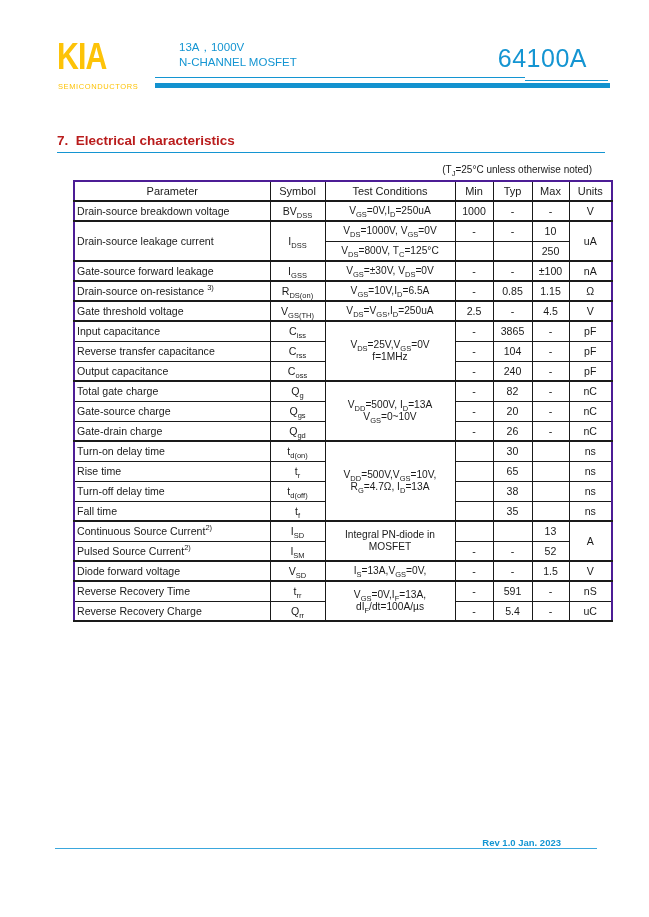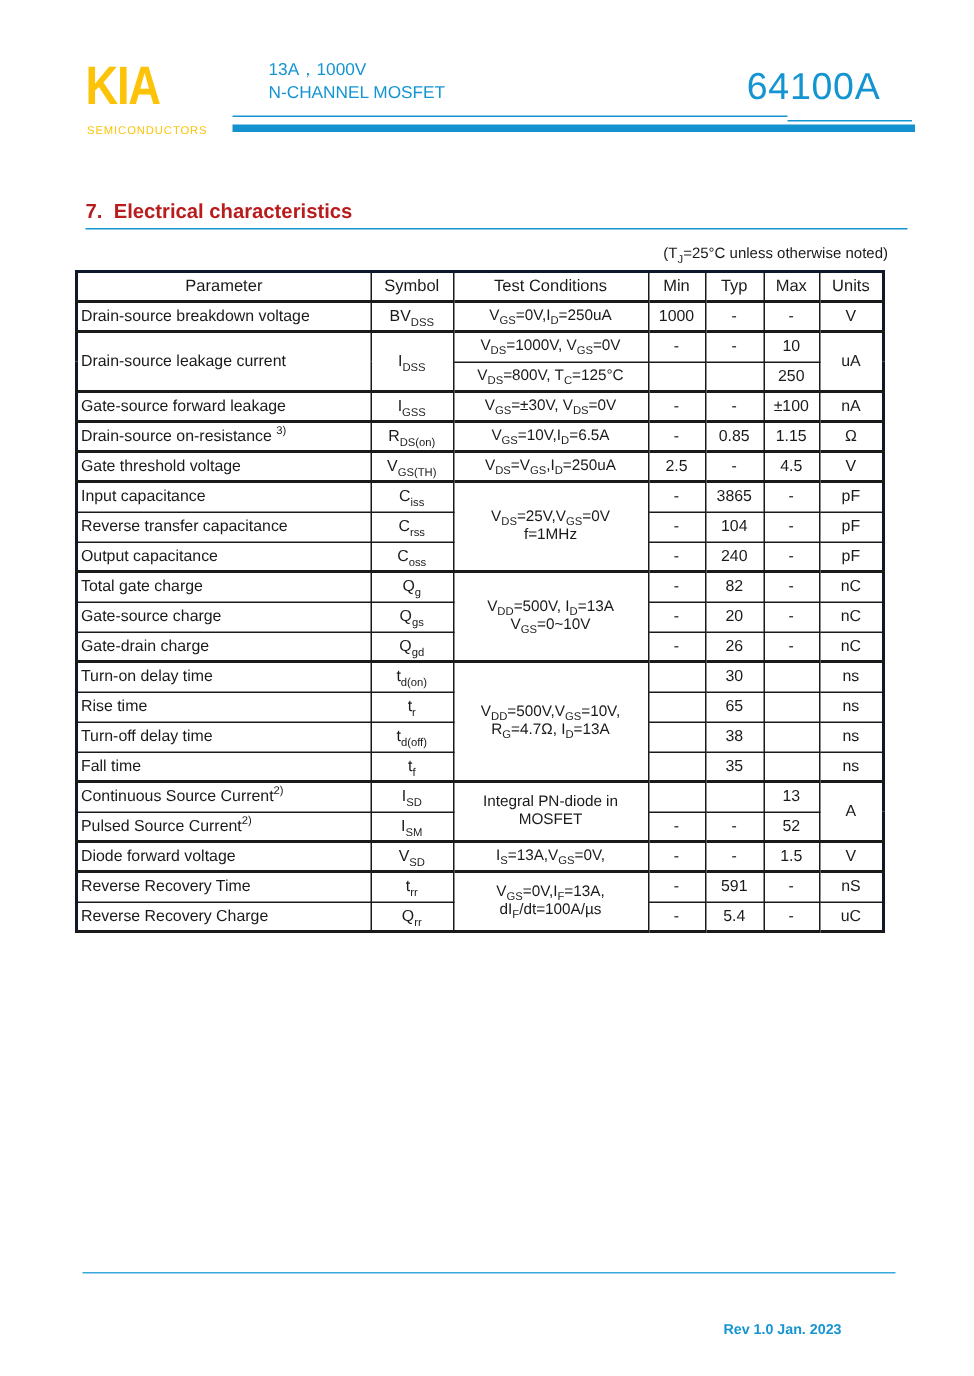--- a/index.html
+++ b/index.html
@@ -18,42 +18,42 @@
   .hline-b{position:absolute;left:525px;top:80px;width:83px;height:1px;background:#1495d2;}
   .hbar{position:absolute;left:155px;top:83px;width:455px;height:5px;background:#1392cf;}
 
   
   .sec-title{position:absolute;left:57px;top:133px;font-size:13.5px;font-weight:700;
         color:#b91c1c;white-space:pre;}
   .sec-underline{position:absolute;left:57px;top:152px;width:548px;height:1px;background:#1495d2;}
 
   
   .tbl-note{position:absolute;left:0;top:164px;width:592px;text-align:right;font-size:10px;color:#1a1a1a;}
-  table.spec{position:absolute;left:50px;top:180px;width:538px;border-collapse:collapse;
-        table-layout:fixed;border:2px solid #0f172a;}
+  table.spec{position:absolute;left:73px;top:180px;width:538px;border-collapse:collapse;
+        table-layout:fixed;border:2px solid #4c1d95;}
   table.spec th, table.spec td{border:1px solid #1a1a1a;padding:0 2px;height:20px;
         overflow:hidden;font-weight:400;box-sizing:border-box;}
   table.spec th{font-size:11px;text-align:center;border-bottom-width:2px;}
   td.c-param{text-align:left;padding-left:6px;font-size:10.6px;}
   td.c-sym{text-align:center;font-size:10.6px;}
   td.c-cond{text-align:center;font-size:10.2px;line-height:12px;}
   td.c-num{text-align:center;font-size:10.6px;}
   td.c-unit{text-align:center;font-size:10.6px;}
   table.spec td.ge{border-bottom-width:2px;}
   sub{font-size:7.5px;line-height:0;}
   sup{font-size:7.5px;line-height:0;}
 
   
   .notes{position:absolute;left:58px;top:620px;font-size:10.6px;line-height:13px;color:#1a1a1a;}
 
   
   .fline{position:absolute;left:55px;top:848px;width:542px;height:1px;background:#3aa7dd;}
   .fpage{position:absolute;left:0;top:854px;width:616px;text-align:center;
         font-size:9.5px;font-weight:700;color:#1495d2;}
-  .frev{position:absolute;right:88px;top:881px;font-size:9.5px;font-weight:700;color:#1495d2;}
+  .frev{position:absolute;right:88px;top:837px;font-size:9.5px;font-weight:700;color:#1495d2;}
 </style>
 </head>
 <body>
 
 <div class="page">
 
   <div class="logo">KIA</div>
   <div class="logo-sub">SEMICONDUCTORS</div>
   <div class="subtitle">
     <div>13A，1000V</div>

